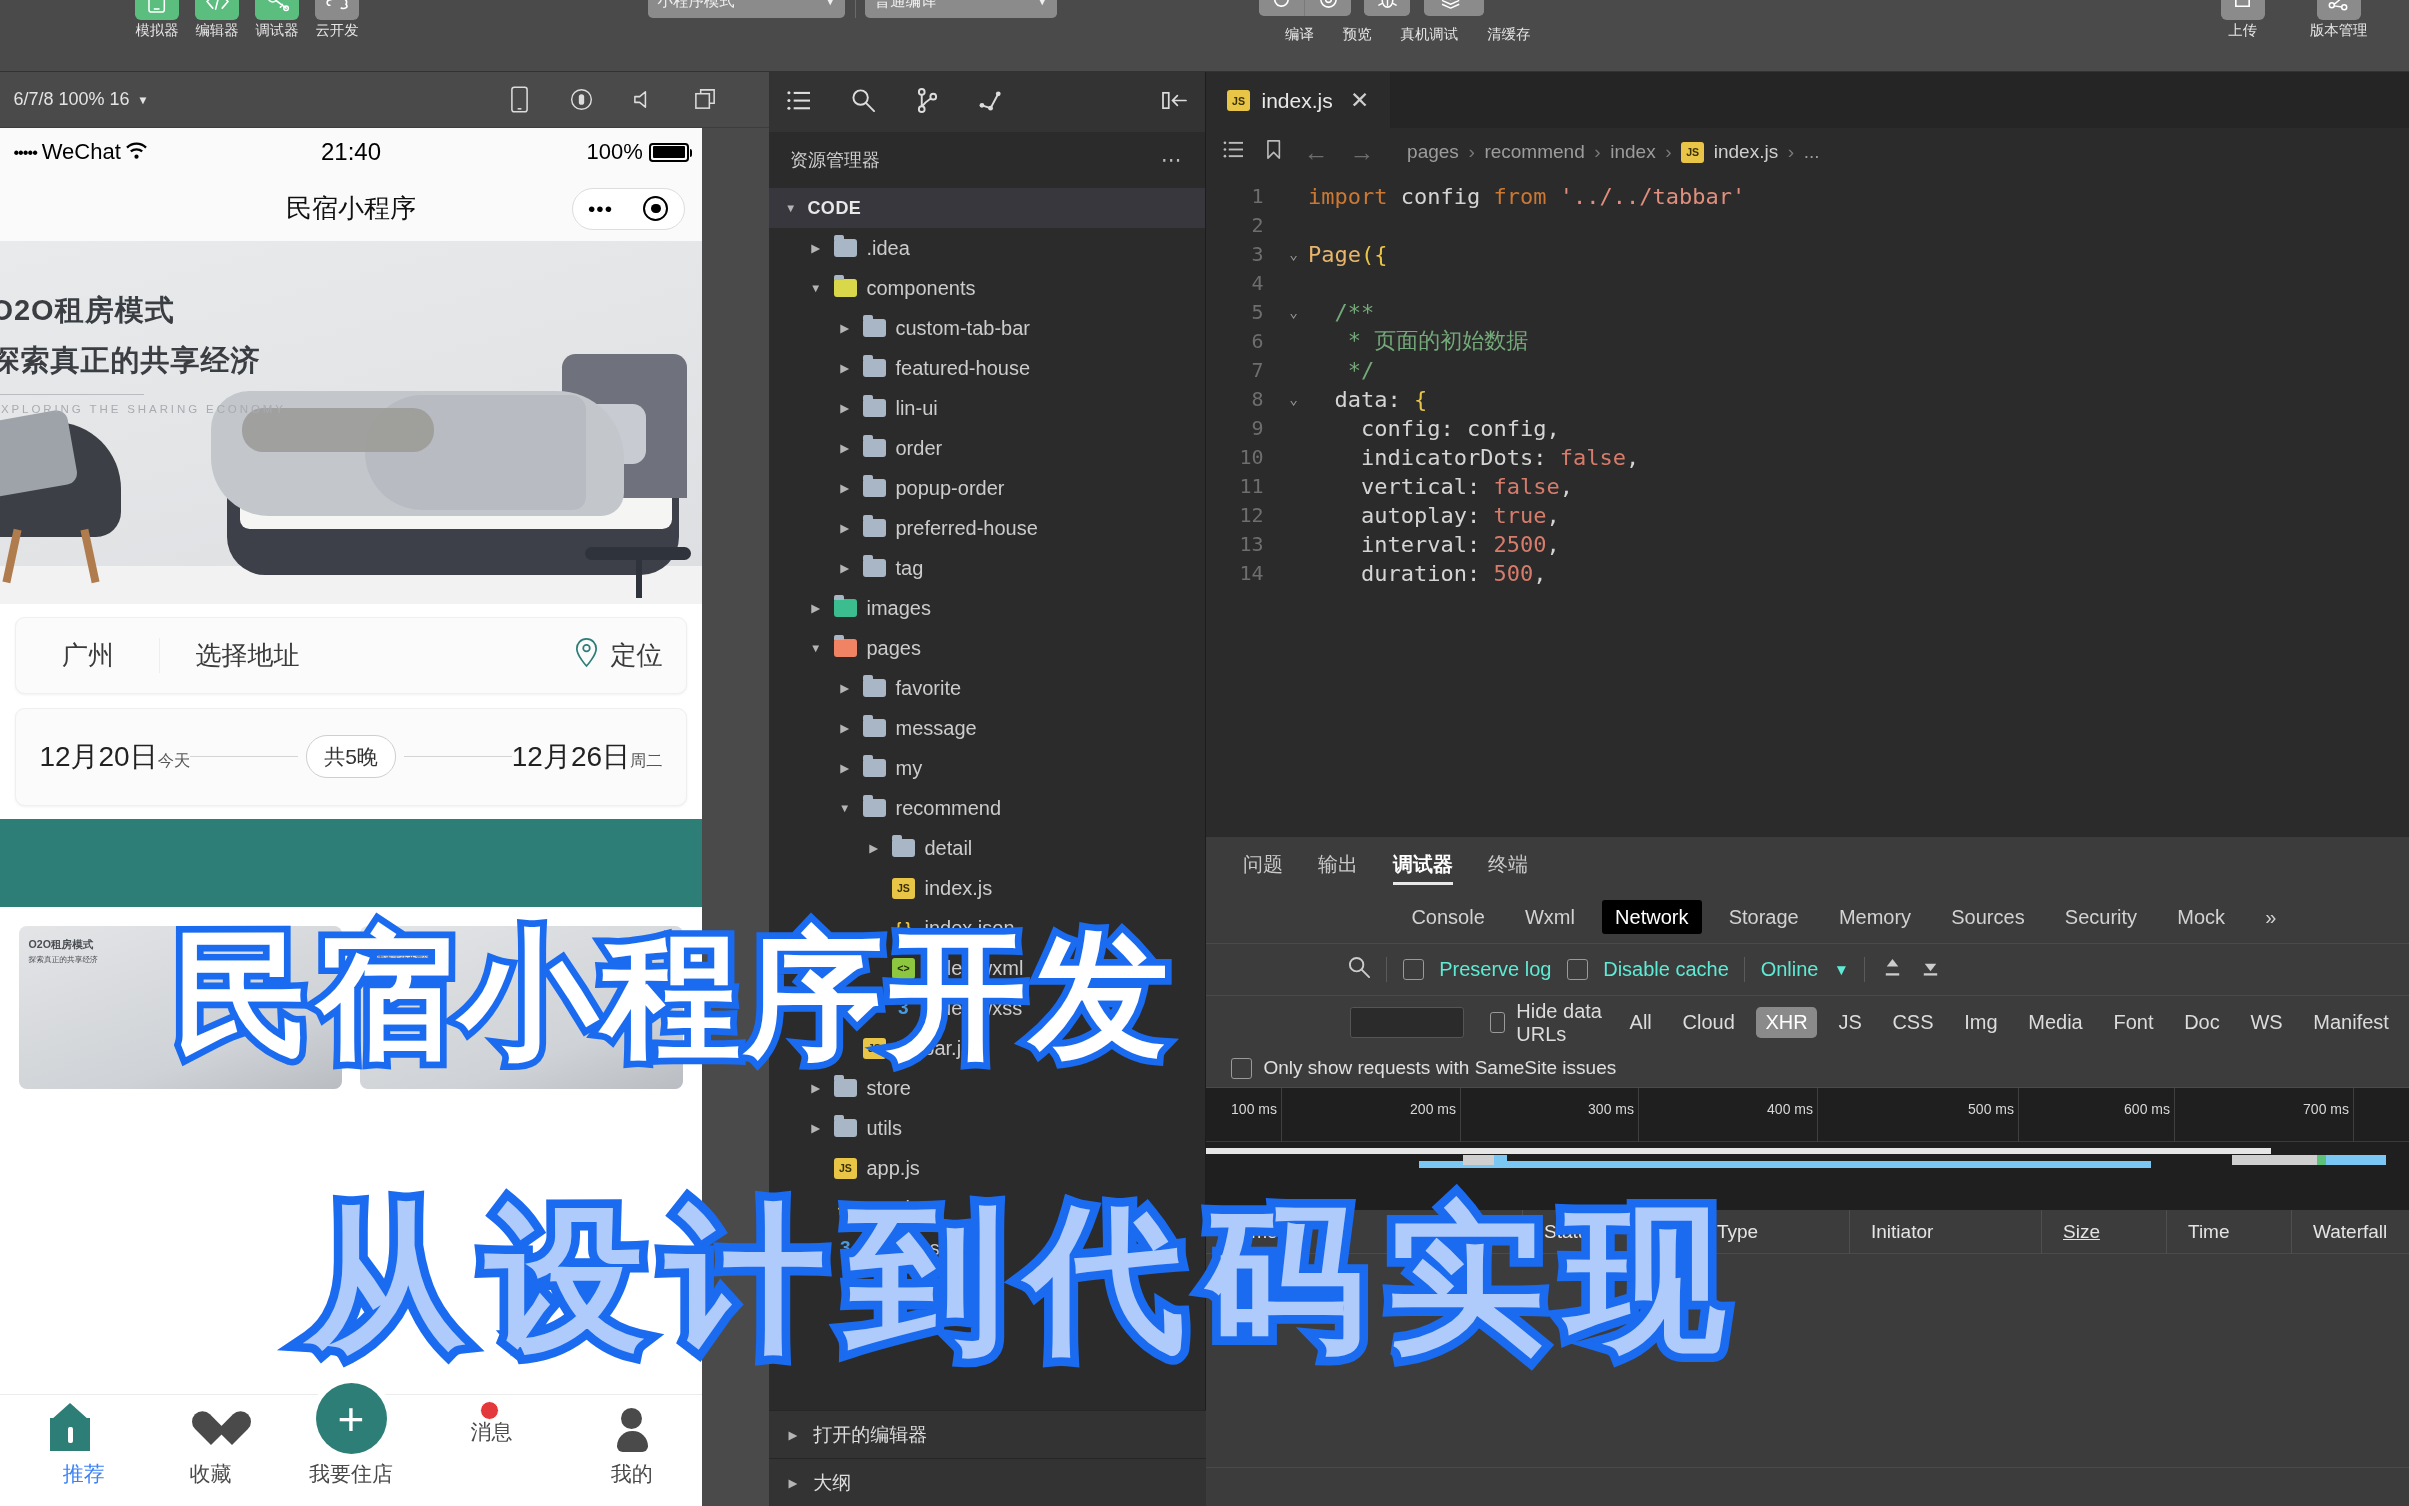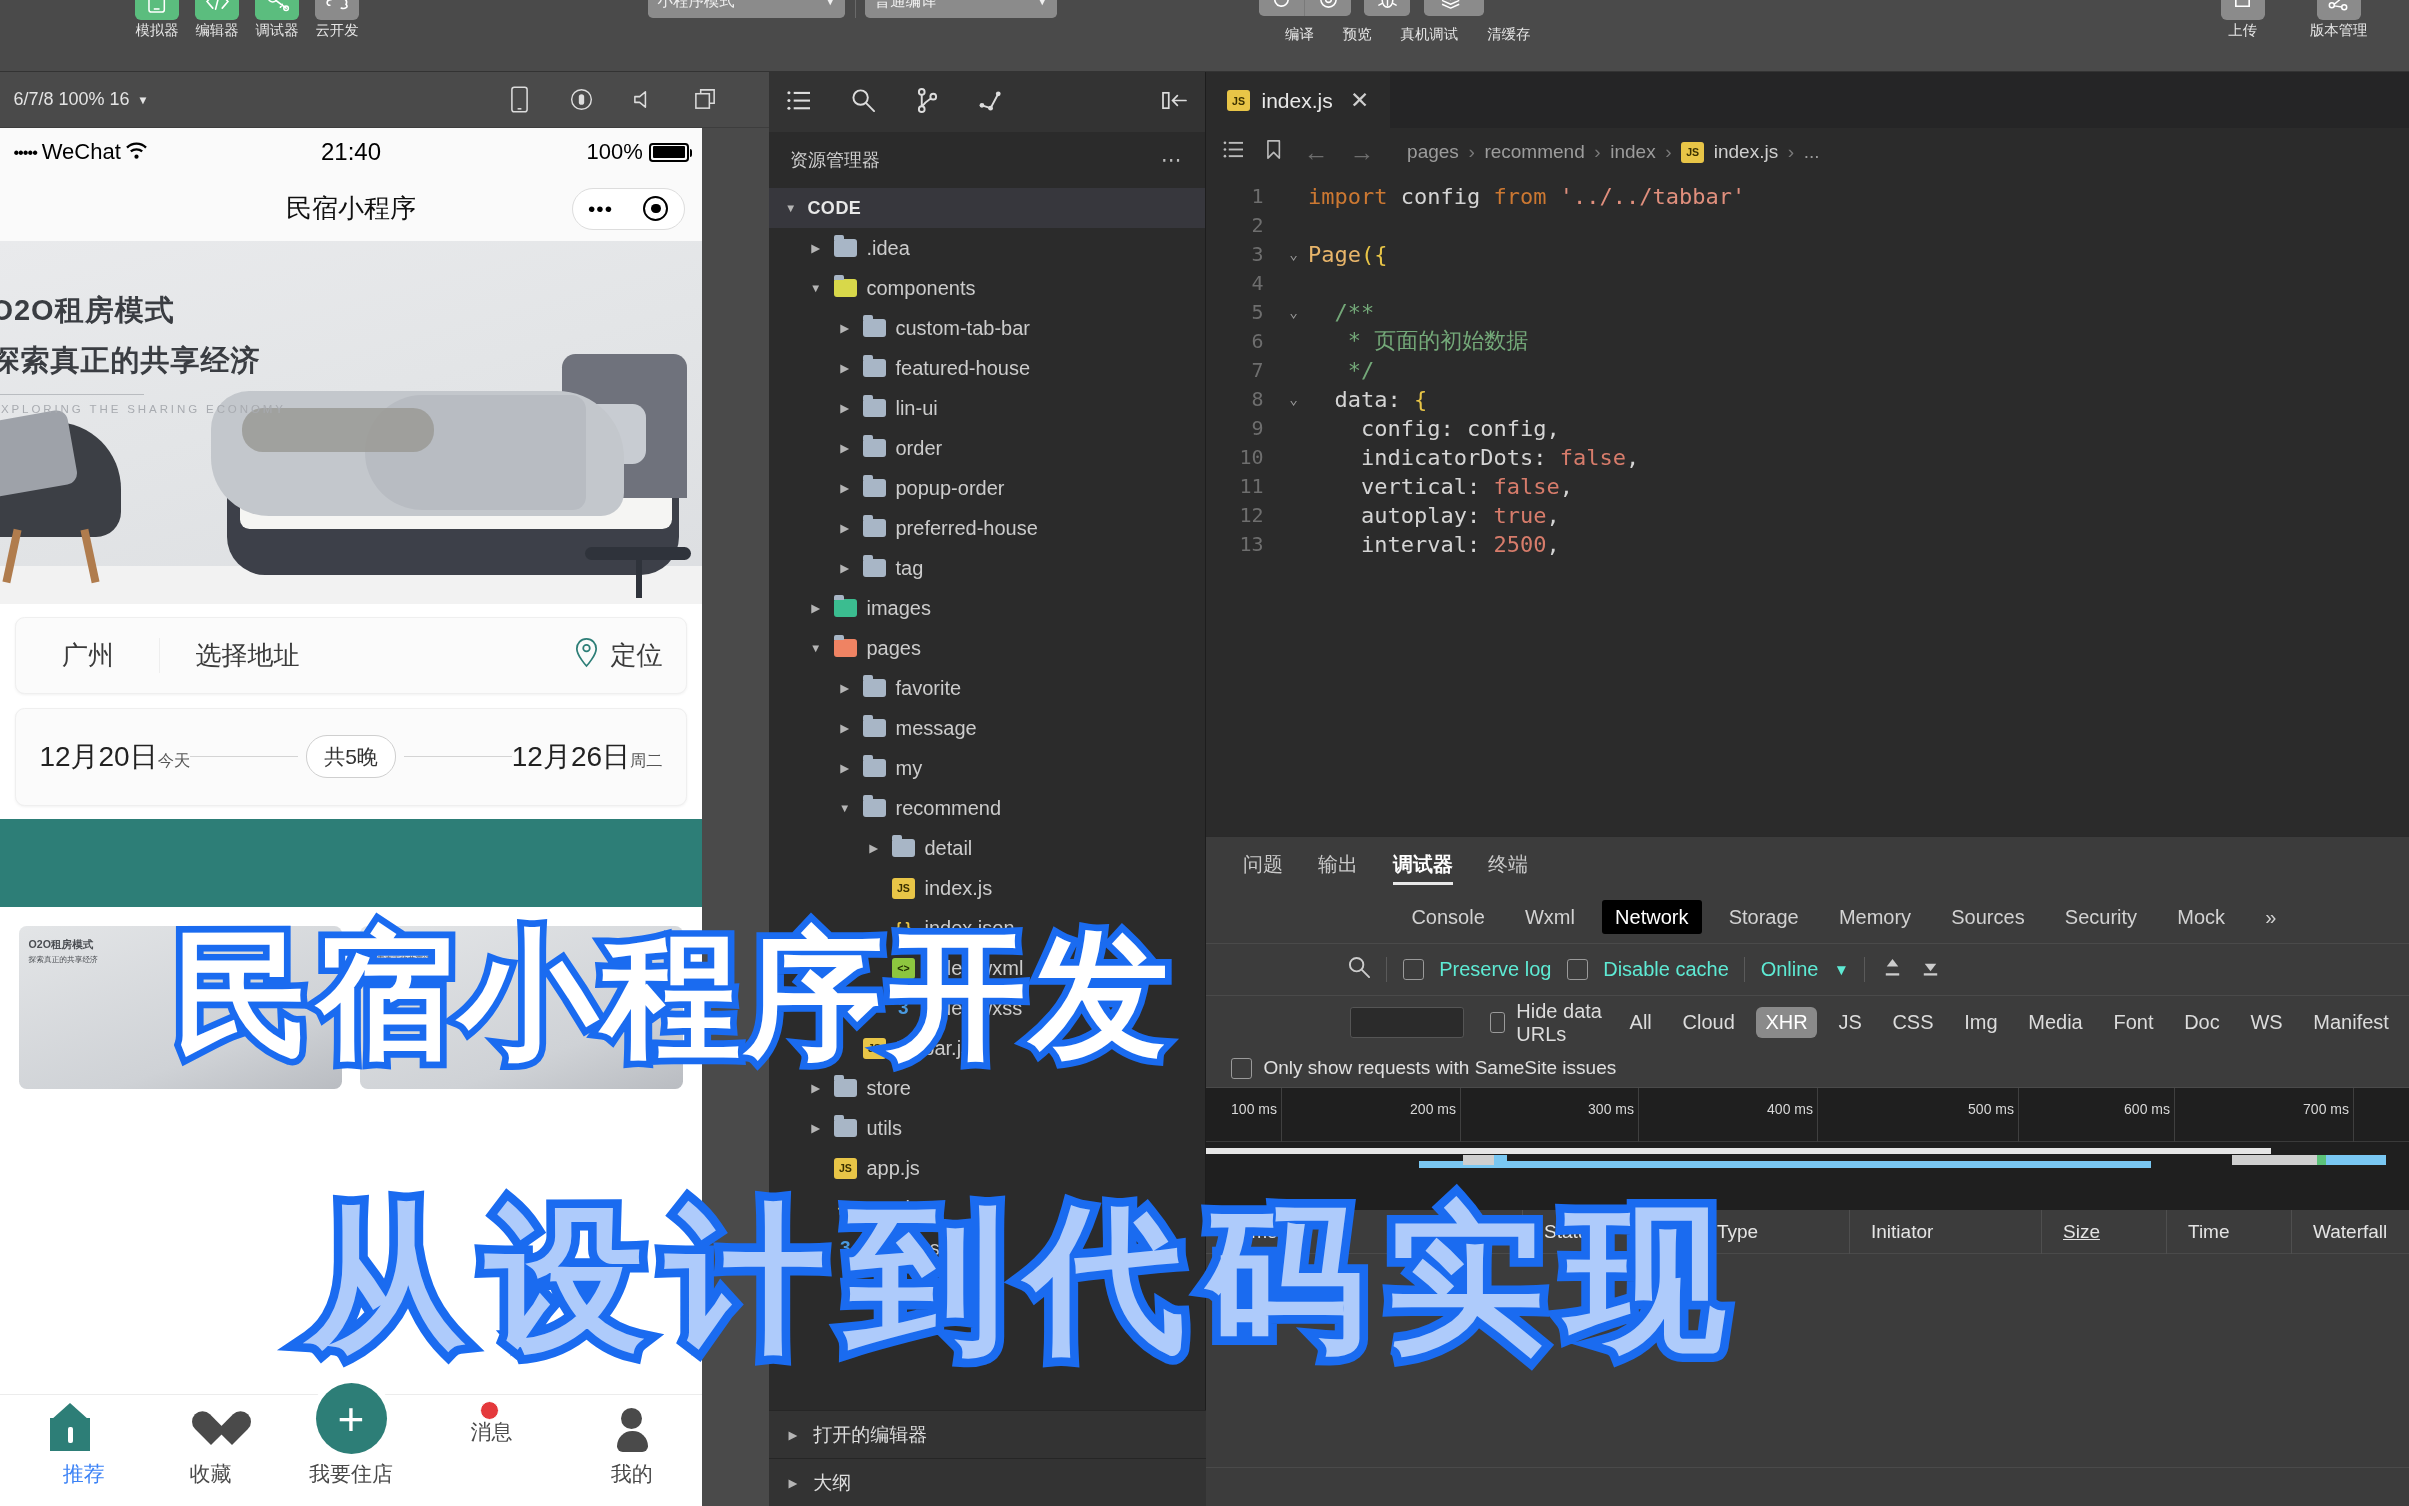--- a/index.html
+++ b/index.html
@@ -227,21 +227,21 @@
   .dt-tabs .t.sel::after{content:'';position:absolute;left:0;right:0;bottom:5.8px;height:2.9px;background:#e8e8e8;}
   .dt-sub { height:52px; display:flex; align-items:center; gap:13.4px; padding:0 19px; font-size:20px; color:#d2d2d2; background:#3c3c3c;}
   .dt-sub .it { padding:5.8px 13.4px; border-radius:2.9px; cursor:pointer;}
   .dt-sub .it.sel { background:#000; color:#fff; }
   .dt-ctl { height:52px; display:flex; align-items:center; gap:15.4px; padding:0 27px; font-size:20px; color:#5eead4; border-top:1px solid #4a4a4a;}
   .cbx { width:21px; height:21px; border:1.9px solid #9a9a9a; border-radius:2.9px; display:inline-block; }
   .vsep { width:1px; height:25px; background:#5a5a5a; }
   .dt-filter { height:54px; display:flex; align-items:center; gap:11.5px; padding:0 11.5px; font-size:20px; color:#dcdcdc; border-top:1px solid #4a4a4a;}
   .fbox { width:173px; height:31px; background:#2b2b2b; border:1px solid #555; border-radius:2.9px;}
   .fitem { padding:3.8px 9.6px; border-radius:4.8px; cursor:pointer;}
-  .fitem.sel { background:#8a8a8a; color:#fff;border-radius:6px; }
+  .fitem.sel { background:#8a8a8a; color:#fff; }
   .dt-warn { height:38px; display:flex; align-items:center; padding:0 25px; font-size:19px; color:#e0e0e0;}
   .dt-timeline { background:#1f1f1f; border-top:1px solid #4a4a4a; height:123px; position:relative;}
   .tl-ticks { height:54px; position:relative; border-bottom:1px solid #3a3a3a;}
   .tl-tick { position:absolute; top:0; height:54px; border-left:1px solid #3f3f3f; color:#d8d8d8; font-size:14px;}
   .tl-tick span { position:absolute; left:-63px; top:13.4px; width:58px; text-align:right; }
   .tl-bar1 { position:absolute; left:0; right:139px; top:60px; height:5.8px; background:#e6e6e6;}
   .tl-bar2 { position:absolute; left:213px; right:259px; top:73px; height:6.7px; background:#79c7f2;}
   .tl-chip { position:absolute; top:67px; height:9.6px; background:#cfcfcf;}
   .dt-table-head { display:flex; height:44px; align-items:center; font-size:19px; color:#e4e4e4; background:#3c3c3c; border-bottom:1px solid #4a4a4a;}
   .dt-th { padding-left:21px; border-right:1px solid #4f4f4f; height:44px; display:flex; align-items:center;}
@@ -820,20 +820,25 @@
         <div class="cline">
           <span class="lnum">12</span>
           <span class="fold"></span>
           <span class="ctext">    <span class="k-prop">autoplay</span>: <span class="k-num">true</span>,</span>
         </div>
         <div class="cline">
           <span class="lnum">13</span>
           <span class="fold"></span>
           <span class="ctext">    <span class="k-prop">interval</span>: <span class="k-num">2500</span>,</span>
         </div>
+        <div class="cline">
+          <span class="lnum">14</span>
+          <span class="fold"></span>
+          <span class="ctext">    <span class="k-prop">duration</span>: <span class="k-num">500</span>,</span>
+        </div>
       </div>
   </div>
 
   <div class="devtools">
     <div class="dt-tabs" id="dt-tabs">
         <span class="t">问题</span>
         <span class="t">输出</span>
         <span class="t sel">调试器</span>
         <span class="t">终端</span>
       </div>

